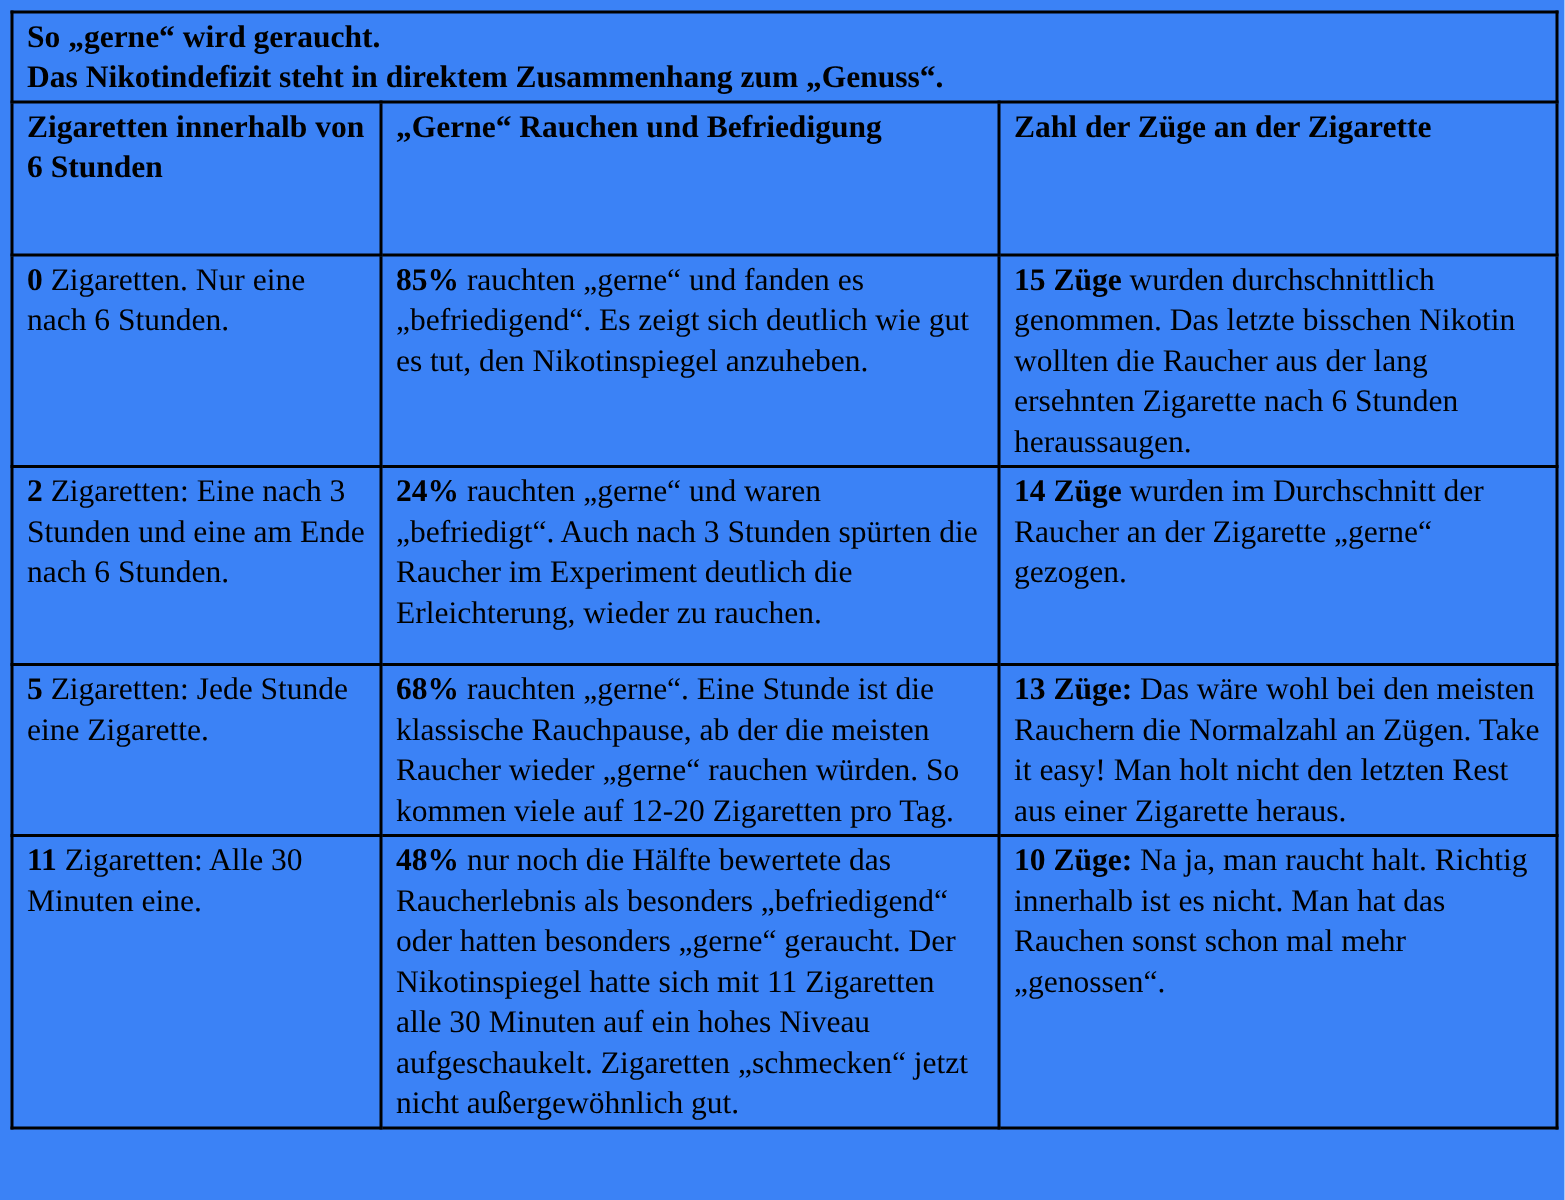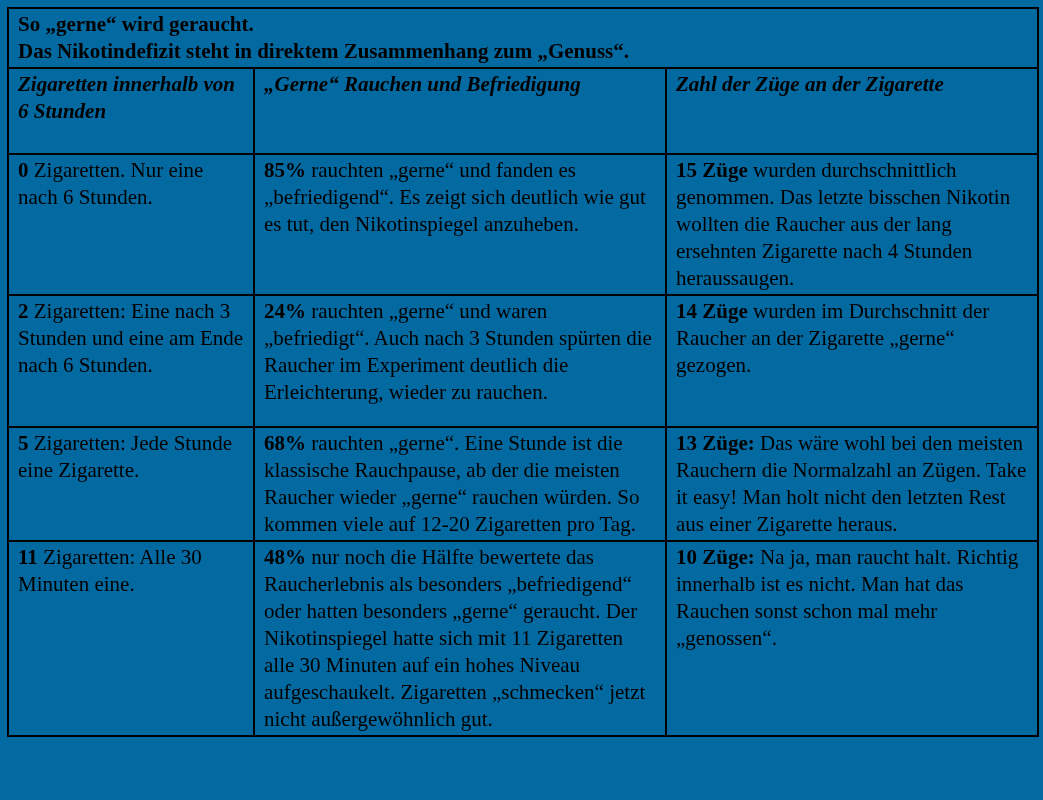--- a/index.html
+++ b/index.html
@@ -4,21 +4,21 @@
 <style>
   html, body {
     margin: 0;
     padding: 0;
     background: #ffffff;
   }
   .page {
     position: relative;
     width: 1043px;
     height: 800px;
-    background: #0369a1;
+    background: #3b82f6;
     color: #000000;
     font-family: "Liberation Serif", "DejaVu Serif", serif;
     overflow: hidden;
   }
   table.doc-table {
     position: absolute;
     left: 7px;
     top: 7px;
     width: 1030px;
     border-collapse: collapse;
@@ -37,21 +37,21 @@
     font-weight: bold;
   }
   .title-cell div {
     font-weight: bold;
     white-space: nowrap;
   }
   .lead {
     font-weight: bold;
   }
   tr.r-title  { height: 50px;  }
-  tr.r-head   { height: 86px; font-style: italic;  }
+  tr.r-head   { height: 102px;  }
   tr.r-body1  { height: 138px; }
   tr.r-body2  { height: 132px; }
   tr.r-body3  { height: 102px; }
   tr.r-body4  { height: 192px; }
 </style>
 </head>
 <body>
 
 <div class="page">
   <table class="doc-table">
@@ -71,21 +71,21 @@
 
     <tr class="r-head">
       <th>Zigaretten innerhalb von 6 Stunden</th>
       <th>„Gerne“ Rauchen und Befriedigung</th>
       <th>Zahl der Züge an der Zigarette</th>
     </tr>
 
     <tr class="r-body1">
       <td><span class="lead">0</span><span> Zigaretten. Nur eine nach 6 Stunden.</span></td>
       <td><span class="lead">85%</span><span> rauchten „gerne“ und fanden es „befriedigend“. Es zeigt sich deutlich wie gut es tut, den Nikotinspiegel anzuheben.</span></td>
-      <td><span class="lead">15 Züge</span><span> wurden durchschnittlich genommen. Das letzte bisschen Nikotin wollten die Raucher aus der lang ersehnten Zigarette nach 4 Stunden heraussaugen.</span></td>
+      <td><span class="lead">15 Züge</span><span> wurden durchschnittlich genommen. Das letzte bisschen Nikotin wollten die Raucher aus der lang ersehnten Zigarette nach 6 Stunden heraussaugen.</span></td>
     </tr>
 
     <tr class="r-body2">
       <td><span class="lead">2</span><span> Zigaretten: Eine nach 3 Stunden und eine am Ende nach 6 Stunden.</span></td>
       <td><span class="lead">24%</span><span> rauchten „gerne“ und waren „befriedigt“. Auch nach 3 Stunden spürten die Raucher im Experiment deutlich die Erleichterung, wieder zu rauchen.</span></td>
       <td><span class="lead">14 Züge</span><span> wurden im Durchschnitt der Raucher an der Zigarette „gerne“ gezogen.</span></td>
     </tr>
 
     <tr class="r-body3">
       <td><span class="lead">5</span><span> Zigaretten: Jede Stunde eine Zigarette.</span></td>

